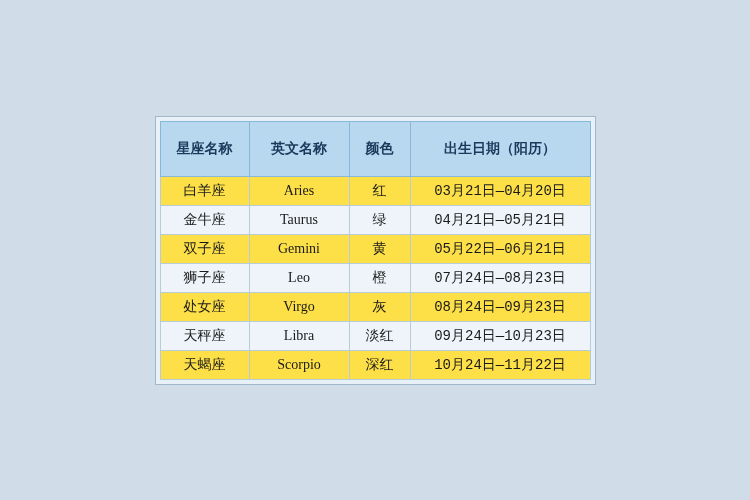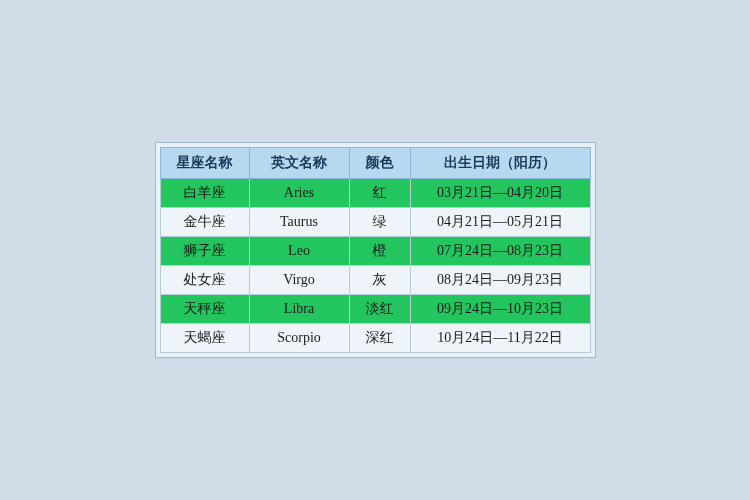--- a/index.html
+++ b/index.html
@@ -28,42 +28,42 @@
     table {
       border-collapse: collapse;
       background-color: #f0f6fc;
     }
 
     th {
       background-color: #b8d8f0;
       color: #1a3a5c;
       font-weight: bold;
       text-align: center;
-      padding: 6px 16px;
+      padding: 18px 16px;
       border: 1px solid #88b8d8;
       font-size: 14px;
     }
 
     td {
       text-align: center;
       padding: 5px 16px;
       border: 1px solid #b8ccd8;
       color: #1a1a1a;
       font-size: 14px;
-      background-color: #22c55e;
+      background-color: #fde047;
     }
 
     tr:nth-child(even) td {
       background-color: #eef4fa;
     }
 
     .col-zh { min-width: 80px; }
     .col-en { min-width: 100px; }
     .col-color { min-width: 50px; }
-    .col-date { min-width: 180px; }
+    .col-date { min-width: 180px; font-family: Liberation Mono, monospace; }
   </style>
 </head>
 <body>
 
 <div class="table-container">
   <table>
     <thead>
       <tr>
         <th class="col-zh">星座名称</th>
         <th class="col-en">英文名称</th>
@@ -76,20 +76,26 @@
           <td class="col-zh">白羊座</td>
           <td class="col-en">Aries</td>
           <td class="col-color">红</td>
           <td class="col-date">03月21日—04月20日</td>
         </tr>
         <tr>
           <td class="col-zh">金牛座</td>
           <td class="col-en">Taurus</td>
           <td class="col-color">绿</td>
           <td class="col-date">04月21日—05月21日</td>
+        </tr>
+        <tr>
+          <td class="col-zh">双子座</td>
+          <td class="col-en">Gemini</td>
+          <td class="col-color">黄</td>
+          <td class="col-date">05月22日—06月21日</td>
         </tr>
         <tr>
           <td class="col-zh">狮子座</td>
           <td class="col-en">Leo</td>
           <td class="col-color">橙</td>
           <td class="col-date">07月24日—08月23日</td>
         </tr>
         <tr>
           <td class="col-zh">处女座</td>
           <td class="col-en">Virgo</td>

